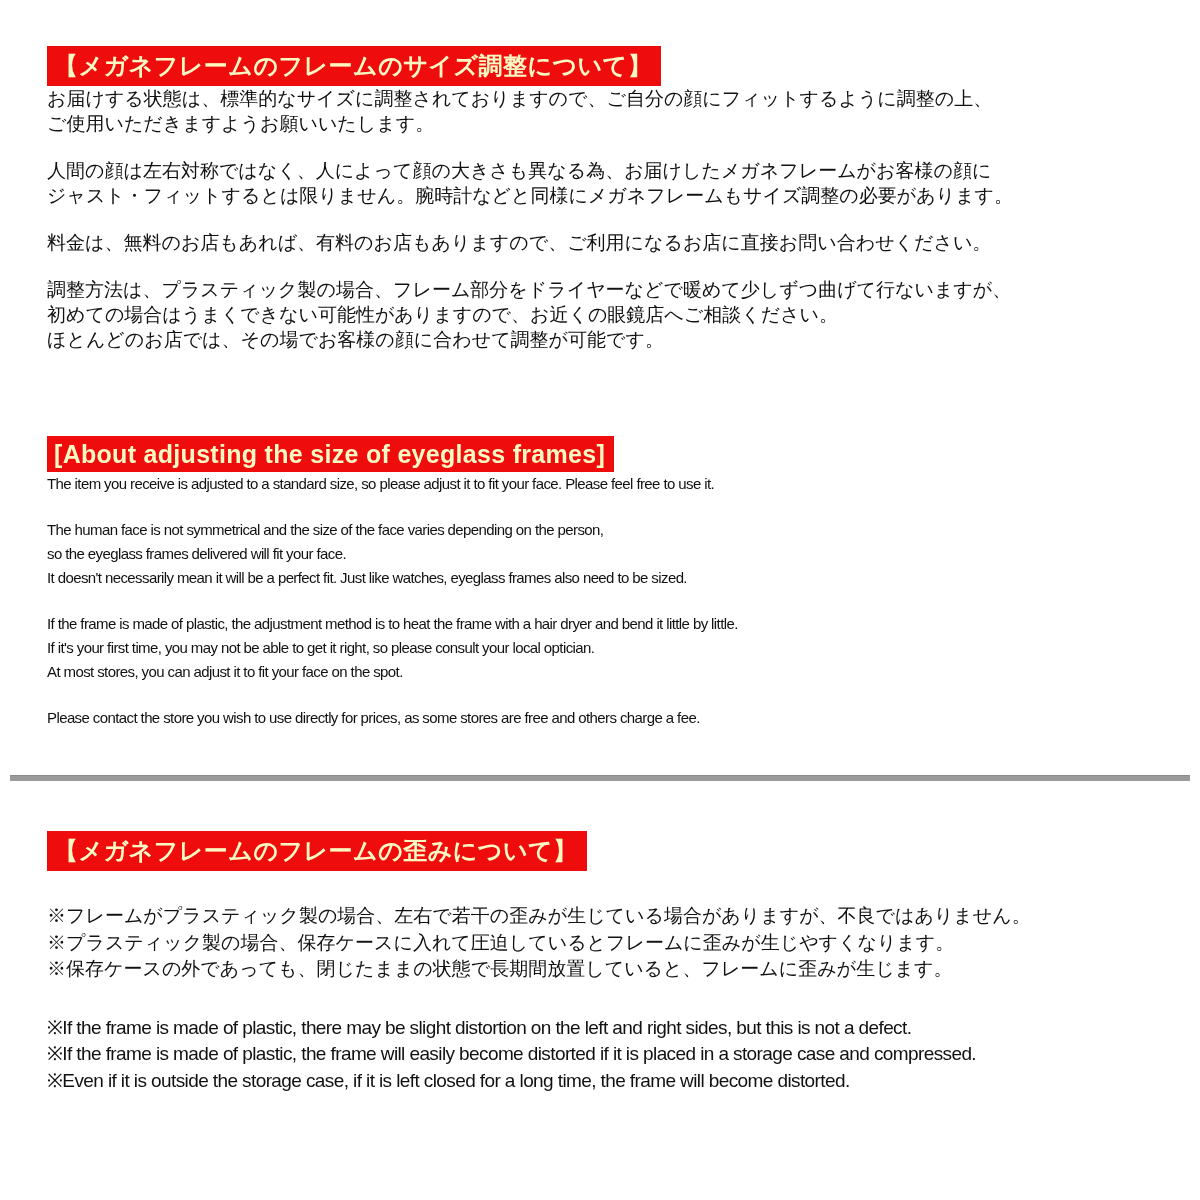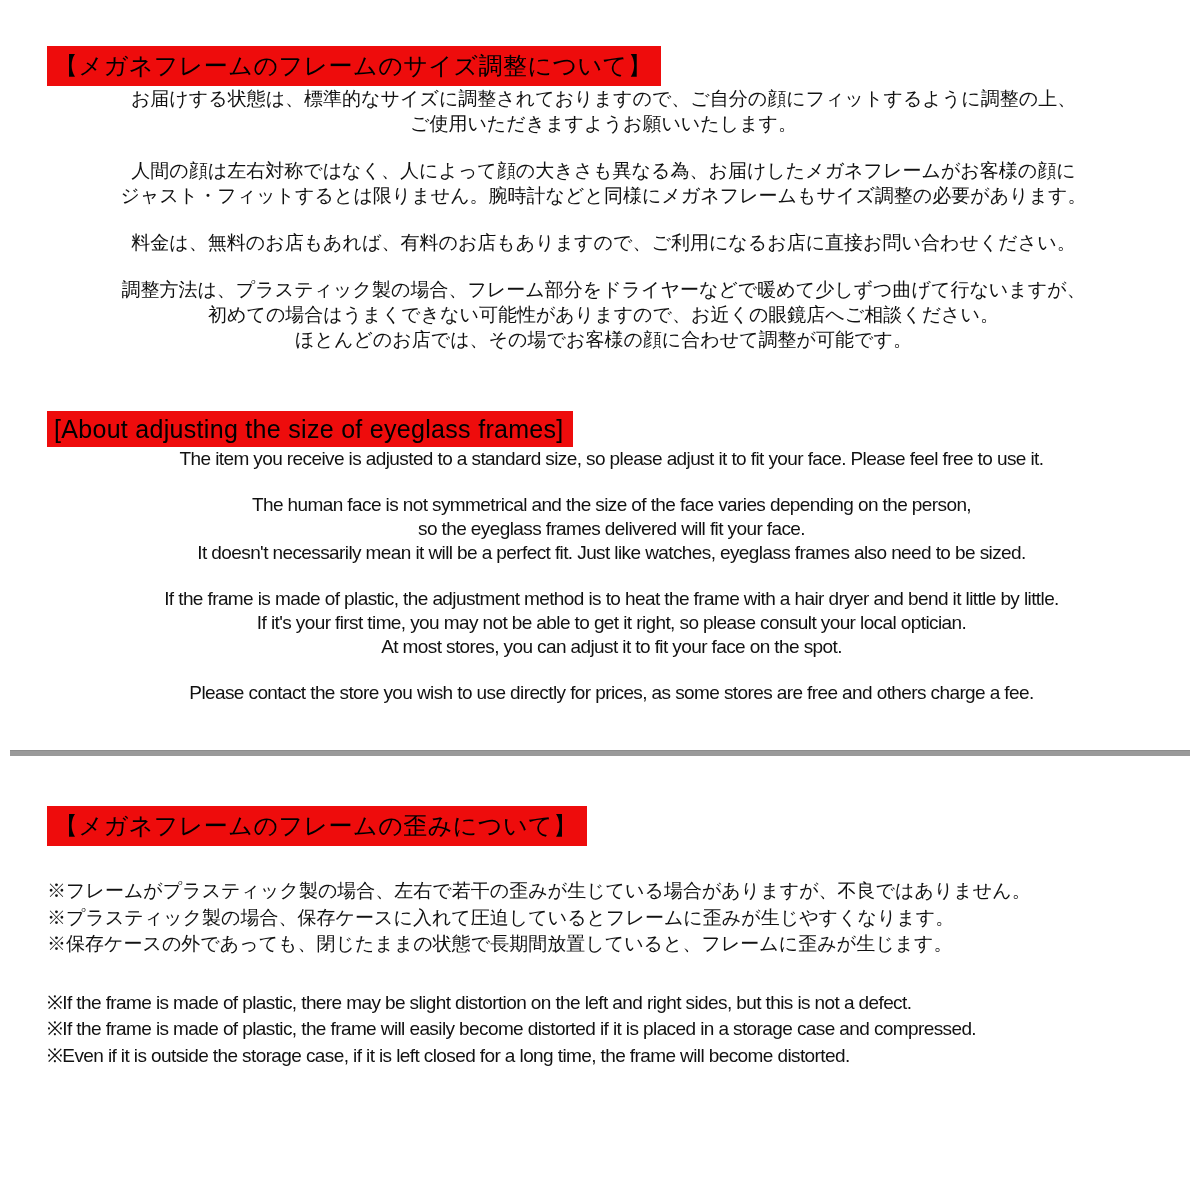--- a/index.html
+++ b/index.html
@@ -14,55 +14,53 @@
     color: #111111;
     overflow: hidden;
   }
   .content {
     padding-left: 47px;
     padding-right: 40px;
   }
   .banner {
     display: inline-block;
     background: var(--red, #ee0c0c);
-    color: #000000;
-    font-weight: normal;
+    color: #fef9c3;
+    font-weight: bold;
     margin: 0;
   }
   .banner.jp {
     font-size: 24px;
     line-height: 30px;
     padding: 5px 9px 5px 7px;
     letter-spacing: 0.5px;
   }
   .banner.en {
     font-size: 25px;
     line-height: 26px;
     padding: 5px 9px 5px 7px;
     letter-spacing: 0.3px;
   }
   #banner-size-jp { margin-top: 46px; }
-  #banner-size-en { margin-top: 37px; }
+  #banner-size-en { margin-top: 62px; }
   #banner-distortion-jp { margin-top: 50px; }
   #banner-distortion-en { margin-top: 19px; }
 
   p.body-text {
     margin: 0 0 22px 0;
     white-space: pre-line;
-    text-align: center;
   }
   p.body-text.jp {
     font-size: 19px;
     line-height: 25px;
   }
   p.body-text.en {
-    font-size: 19px;
+    font-size: 15px;
     line-height: 24px;
     letter-spacing: -0.6px;
-    margin-left: 16px;
   }
   .first-para { margin-top: 26px; }
   .notes { margin-top: 32px; }
   .notes p {
     margin: 0;
     white-space: normal;
   }
   .notes.jp p {
     font-size: 19px;
     line-height: 26.5px;

